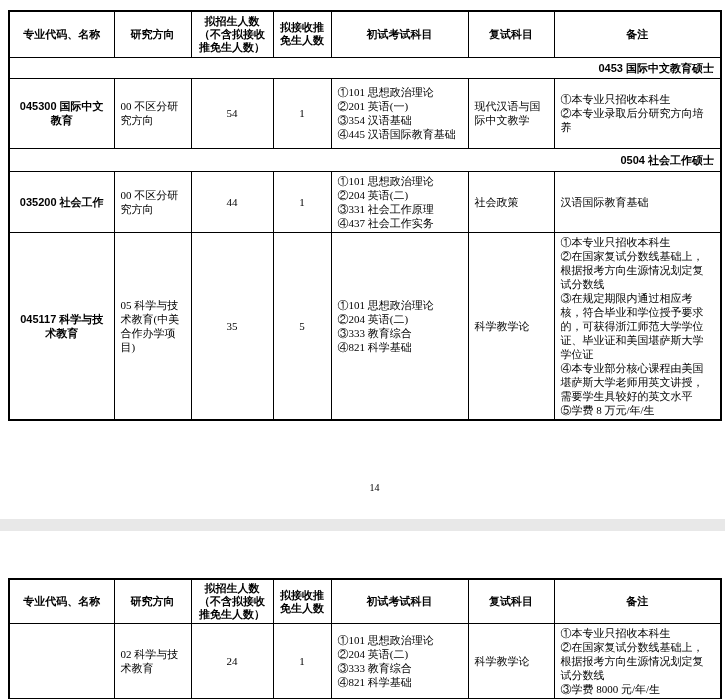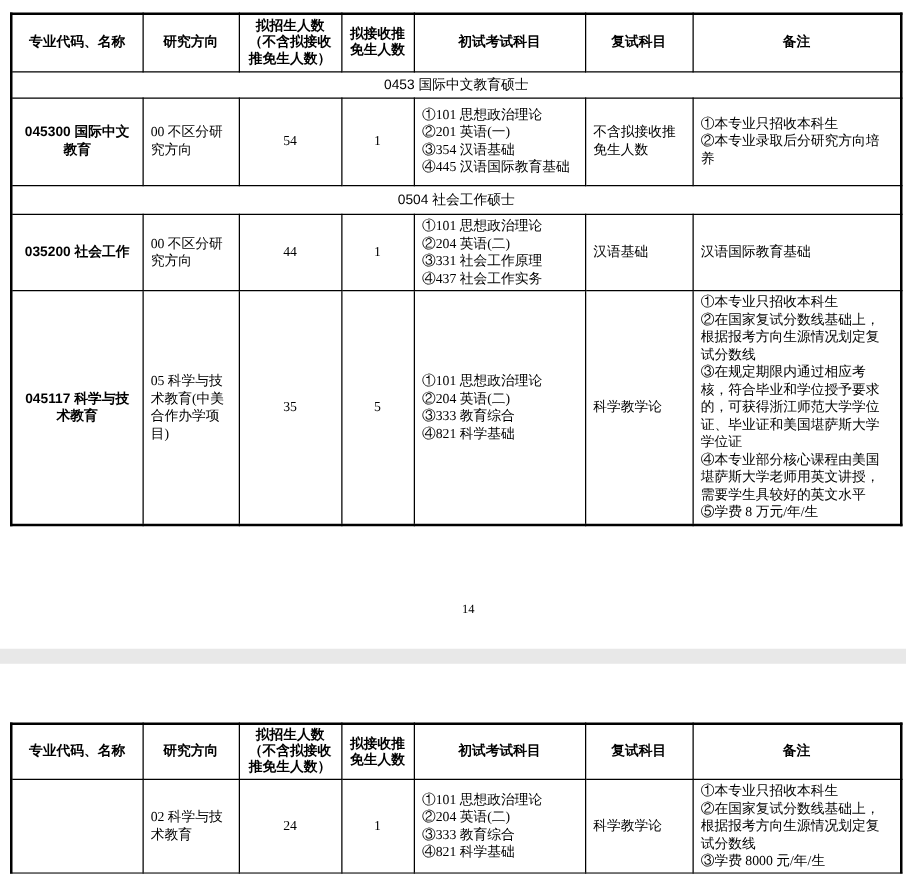--- a/index.html
+++ b/index.html
@@ -30,22 +30,22 @@
     font-family:"Liberation Sans", sans-serif;
     font-weight:bold;
     text-align:center;
     padding:2px 3px;
     line-height:13px;
   }
   .t1{position:absolute;left:8px;top:10px;}
   .t2{position:absolute;left:8px;top:578px;}
   .section-td{
     font-family:"Liberation Sans", sans-serif;
-    font-weight:normal;
-    text-align:center;
+    font-weight:bold;
+    text-align:right;
   }
   .college-td{
     font-family:"Liberation Sans", sans-serif;
     font-weight:bold;
     font-size:15px !important;
     line-height:18px !important;
     text-align:left;
   }
   .code-cell{
     font-family:"Liberation Sans", sans-serif;
@@ -98,37 +98,37 @@
     </tr>
     <tr style="height:70px">
       <td class="code-cell">045300 国际中文教育</td>
       <td class="left">00 不区分研究方向</td>
       <td class="num-cell">54</td>
       <td class="num-cell">1</td>
       <td class="pre">①101 思想政治理论
 ②201 英语(一)
 ③354 汉语基础
 ④445 汉语国际教育基础</td>
-      <td class="left">不含拟接收推免生人数</td>
+      <td class="left">现代汉语与国际中文教学</td>
       <td class="pre">①本专业只招收本科生
 ②本专业录取后分研究方向培养</td>
     </tr>
     <tr style="height:23px">
       <td colspan="7" class="section-td">0504 社会工作硕士</td>
     </tr>
     <tr style="height:58px">
       <td class="code-cell">035200 社会工作</td>
       <td class="left">00 不区分研究方向</td>
       <td class="num-cell">44</td>
       <td class="num-cell">1</td>
       <td class="pre">①101 思想政治理论
 ②204 英语(二)
 ③331 社会工作原理
 ④437 社会工作实务</td>
-      <td class="left">汉语基础</td>
+      <td class="left">社会政策</td>
       <td class="pre">汉语国际教育基础</td>
     </tr>
     <tr style="height:188px">
       <td class="code-cell">045117 科学与技术教育</td>
       <td class="left">05 科学与技术教育(中美合作办学项目)</td>
       <td class="num-cell">35</td>
       <td class="num-cell">5</td>
       <td class="pre">①101 思想政治理论
 ②204 英语(二)
 ③333 教育综合

